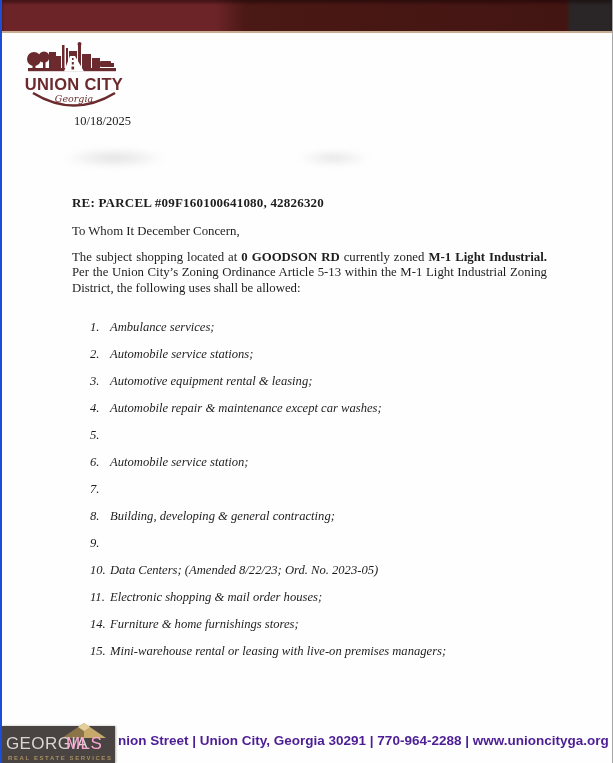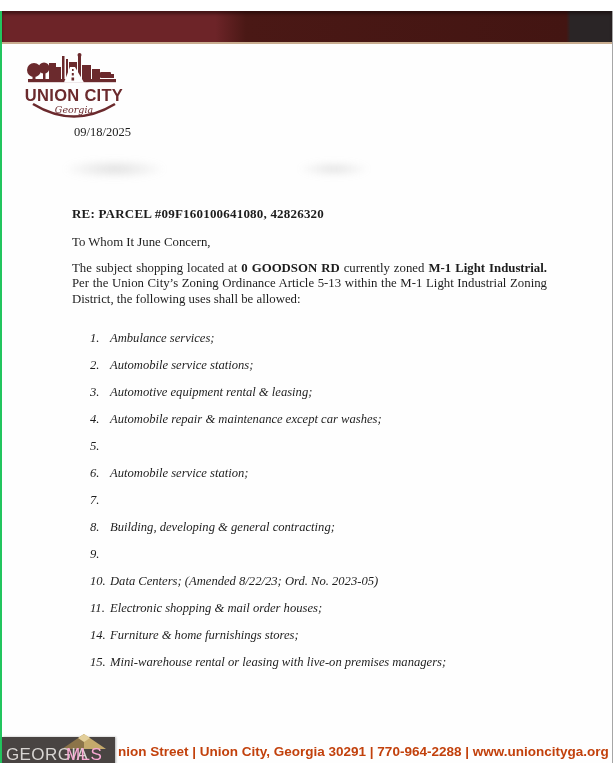--- a/index.html
+++ b/index.html
@@ -6,24 +6,23 @@
   html,body { width:613px; height:763px; }
   body{
     position:relative;
     background:#ffffff;
     font-family:"Liberation Serif", serif;
     color:#1d1d1d;
     overflow:hidden;
   }
   .page{
     position:absolute; inset:0;
-    border-left:2px solid #22c55e;
+    border-left:2px solid #1d4ed8;
     border-right:1px solid rgba(60,60,60,.45);
     background:#fefefe;
-    margin-top:11px;
   }
   
   .top-bar{
     position:absolute; top:0; left:0; right:0; height:33px;
     background:linear-gradient(90deg,
       #6d2428 0%, #6d2428 35%,
       #4a1815 40%, #431512 92.5%,
       #2a2526 93.2%, #2a2526 100%);
     border-bottom:2px solid #c9ad90;
     box-shadow:inset 0 3px 3px rgba(20,5,5,.45);
@@ -63,21 +62,21 @@
   }
   .mls-logo .tagline{
     position:absolute; left:6px; bottom:2px;
     font-family:"Liberation Sans", sans-serif; font-size:6px; letter-spacing:1.6px;
     font-weight:bold; color:#a88f5e; white-space:nowrap;
   }
   .mls-logo .mountain{ position:absolute; left:58px; top:-3px; width:50px; height:15px; }
   .footer-contact{
     position:absolute; left:116px; top:733px;
     font-family:"Liberation Sans", sans-serif; font-weight:700; font-size:13.5px;
-    color:#c2410c; white-space:nowrap;
+    color:#4c1d95; white-space:nowrap;
   }
 </style>
 </head>
 <body>
 
 <div class="page">
 
   <div class="top-bar"></div>
 
   <div class="uc-logo">
@@ -107,28 +106,28 @@
         <rect x="52" y="16" width="1.6" height="2"></rect>
         <rect x="51.8" y="20" width="2" height="2.5"></rect>
         <rect x="51.5" y="24.5" width="2.6" height="3"></rect>
       </g>
       <text x="54" y="48" text-anchor="middle" font-family="Liberation Sans, sans-serif" font-size="16.5" font-weight="bold" letter-spacing="0.3" fill="#6b2a2d">UNION CITY</text>
       <text x="54" y="60" text-anchor="middle" font-family="DejaVu Serif, serif" font-style="italic" font-size="9.5" fill="#6b2a2d">Georgia</text>
       <path d="M13,51 Q54,76 95,51" stroke="#6b2a2d" stroke-width="2.6" fill="none"></path>
     </svg>
   </div>
 
-  <div class="date">09/18/2025</div>
+  <div class="date">10/18/2025</div>
 
   <div class="smudge a"></div>
   <div class="smudge b"></div>
 
   <div class="re-line">RE: PARCEL #09F160100641080, 42826320</div>
 
-  <div class="salutation">To Whom It June Concern,</div>
+  <div class="salutation">To Whom It December Concern,</div>
 
   <p class="intro"><span>The subject shopping located at </span><b>0 GOODSON RD</b><span> currently zoned </span><b>M-1 Light Industrial.</b><span> Per the Union City’s Zoning Ordinance Article 5-13 within the M-1 Light Industrial Zoning District, the following uses shall be allowed:</span></p>
 
   <ol class="uses">
     <li>
       <span class="num">1.</span>
       <span class="txt">Ambulance services;</span>
     </li>
 
     <li>

